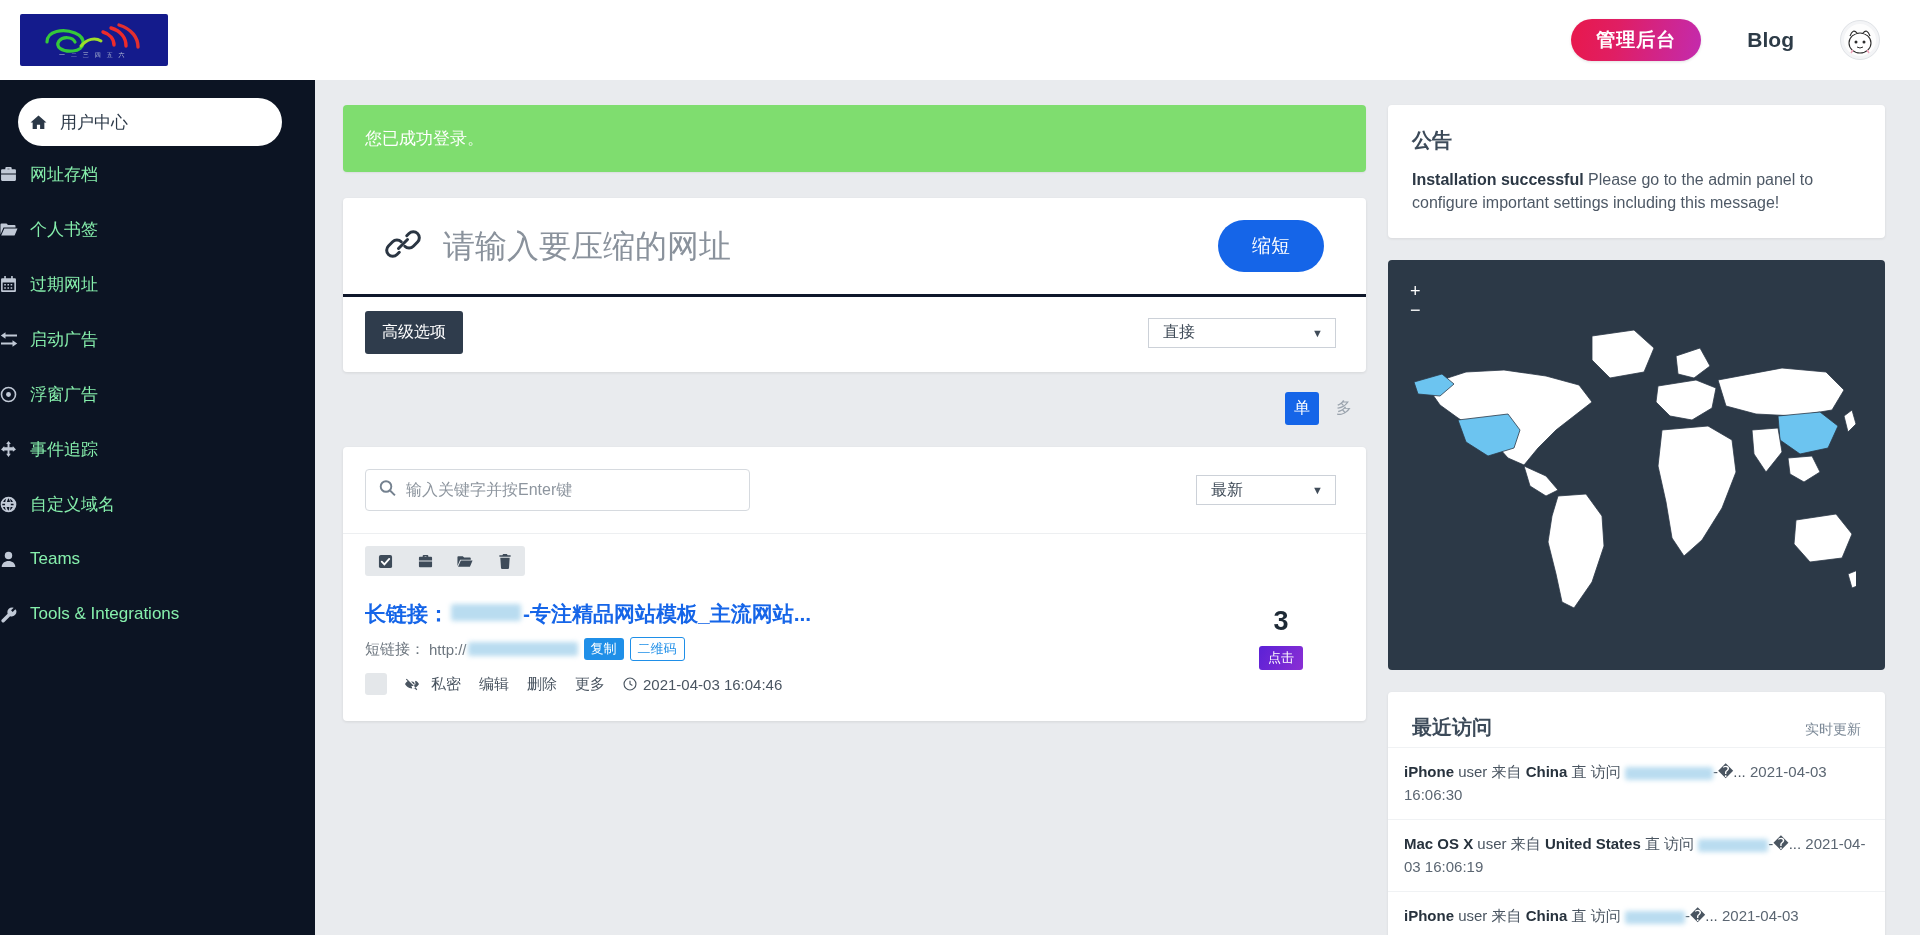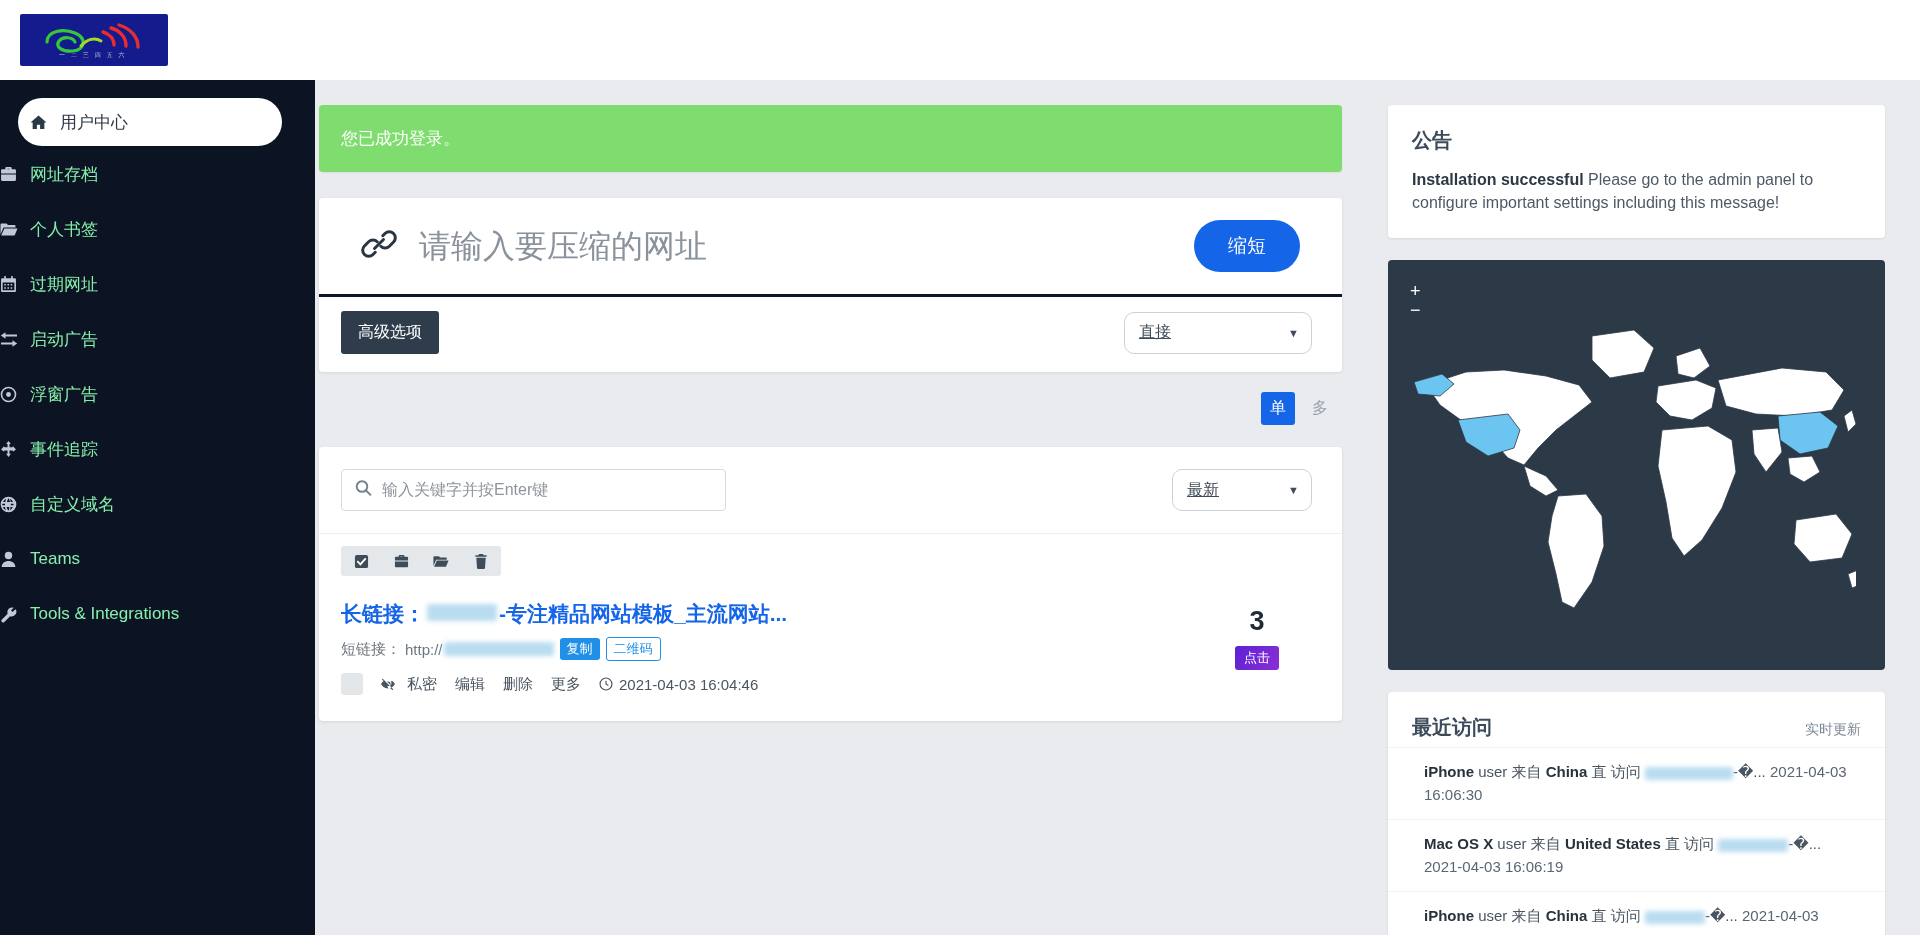--- a/index.html
+++ b/index.html
@@ -62,21 +62,21 @@
   .nav-item.active {
     background: #ffffff; color: #2b3847;
     border-radius: 27px; margin: 0 33px 1px 18px;
     padding-left: 12px; height: 48px;
   }
   .nav-item.active .nav-icon { color: #2b3847; }
   .nav-label { white-space: nowrap; }
 
   
   .main {
-    position: absolute; top: 80px; left: 297px;
+    position: absolute; top: 80px; left: 321px;
     width: 1080px; height: 855px; padding: 25px 35px 0 22px;
   }
   .alert-success {
     background: #7fdd6f; color: #ffffff;
     border-radius: 4px; padding: 22px 22px;
     font-size: 17px; margin-bottom: 26px;
     box-shadow: 0 1px 2px rgba(0,0,0,.06);
   }
   .card {
     background: #ffffff; border-radius: 4px;
@@ -104,24 +104,24 @@
   .options-row {
     display: flex; align-items: center; justify-content: space-between;
     padding: 14px 30px 18px 22px;
   }
   .adv-btn {
     background: #2f3c4c; color: #fff; border: none;
     border-radius: 3px; padding: 11px 17px;
     font-size: 16px; cursor: pointer;
   }
   .select-box {
-    position: relative; width: 188px; height: 42px;
-    border: 1px solid #ccd1d8; border-radius: 10px;
+    position: relative; width: 188px; height: 30px;
+    border: 1px solid #ccd1d8; border-radius: 0;
     background: #fff; display: flex; align-items: center;
-    padding: 0 14px; font-size: 16px; color: #404c59; cursor: pointer; text-decoration: underline;
+    padding: 0 14px; font-size: 16px; color: #404c59; cursor: pointer;
   }
   .select-box .caret {
     position: absolute; right: 12px; top: 50%;
     transform: translateY(-50%); font-size: 11px; color: #404c59;
   }
 
   .view-toggle {
     display: flex; justify-content: flex-end;
     gap: 8px; margin: 8px 0 22px 0; padding-right: 5px;
   }
@@ -237,39 +237,55 @@
   .map-zoom span { cursor: pointer; }
   .map-svg { position: absolute; top: 30px; left: 8px; }
 
   .visits-head {
     display: flex; align-items: baseline; justify-content: space-between;
     padding: 22px 24px 6px 24px;
   }
   .visits-head .vt { font-size: 20px; font-weight: bold; color: #3c4a59; }
   .visits-head .vlive { font-size: 14px; color: #7b8896; cursor: pointer; }
   .visit-item {
-    padding: 13px 36px; font-size: 15px; color: #4a5561;
+    padding: 13px 16px; font-size: 15px; color: #4a5561;
     line-height: 1.5; border-top: 1px solid #f0f2f4;
   }
   .visit-item b { color: #27323d; }
   .visit-time { color: #5b6672; }
 </style>
 </head>
 <body>
 
 <div class="header">
   <div class="logo-box">
     <svg class="logo-svg" width="130" height="40" viewBox="0 0 130 40">
       <path d="M18 22 C18 11, 34 8, 46 13 C58 18, 56 30, 44 31 C33 32, 26 27, 30 21 C34 16, 44 17, 46 22" fill="none" stroke="#35c93a" stroke-width="3.2" stroke-linecap="round"></path>
       <path d="M52 26 C58 19, 66 17, 72 21" fill="none" stroke="#9ede2b" stroke-width="3" stroke-linecap="round"></path>
       <path d="M74 12 C81 14, 85 19, 85 25" fill="none" stroke="#ee2b2b" stroke-width="3.4" stroke-linecap="round"></path>
       <path d="M82 8 C92 11, 97 18, 97 26" fill="none" stroke="#ee2b2b" stroke-width="3.4" stroke-linecap="round"></path>
       <path d="M90 5 C103 9, 109 18, 109 27" fill="none" stroke="#e23030" stroke-width="3.4" stroke-linecap="round"></path>
       <text x="30" y="37" fill="#b9c3d6" font-size="6" font-family="DejaVu Sans, sans-serif" letter-spacing="2">一 二 三 四 五 六</text>
     </svg>
+  </div>
+  <div class="header-right">
+    <button class="admin-btn">管理后台</button>
+    <a class="blog-link" href="#">Blog</a>
+    <div class="avatar">
+      <svg width="34" height="34" viewBox="0 0 34 34">
+        <circle cx="17" cy="17" r="16" fill="#fdfdfd"></circle>
+        <ellipse cx="17" cy="20" rx="11" ry="10" fill="#ffffff" stroke="#2b2b2b" stroke-width="1.1"></ellipse>
+        <path d="M7 13 Q10 5 14 10" fill="#ffffff" stroke="#2b2b2b" stroke-width="1.1"></path>
+        <path d="M27 13 Q24 5 20 10" fill="#ffffff" stroke="#2b2b2b" stroke-width="1.1"></path>
+        <circle cx="13" cy="19" r="1.5" fill="#2b2b2b"></circle>
+        <circle cx="21" cy="19" r="1.5" fill="#2b2b2b"></circle>
+        <path d="M14 24 Q17 26 20 24" fill="none" stroke="#2b2b2b" stroke-width="1"></path>
+        <path d="M10 27 L8 30 M24 27 L26 30" stroke="#f0a0b8" stroke-width="1.4"></path>
+      </svg>
+    </div>
   </div>
 </div>
 
 <div class="sidebar">
 
   <div class="nav-item active" style="margin-top:18px;">
     <span class="nav-icon">
       <svg width="17" height="17" viewBox="0 0 16 16" fill="currentColor">
           <path d="M8 1.5 0.5 8h2V14h4V10h3v4h4V8h2L8 1.5z"></path>
         </svg>

